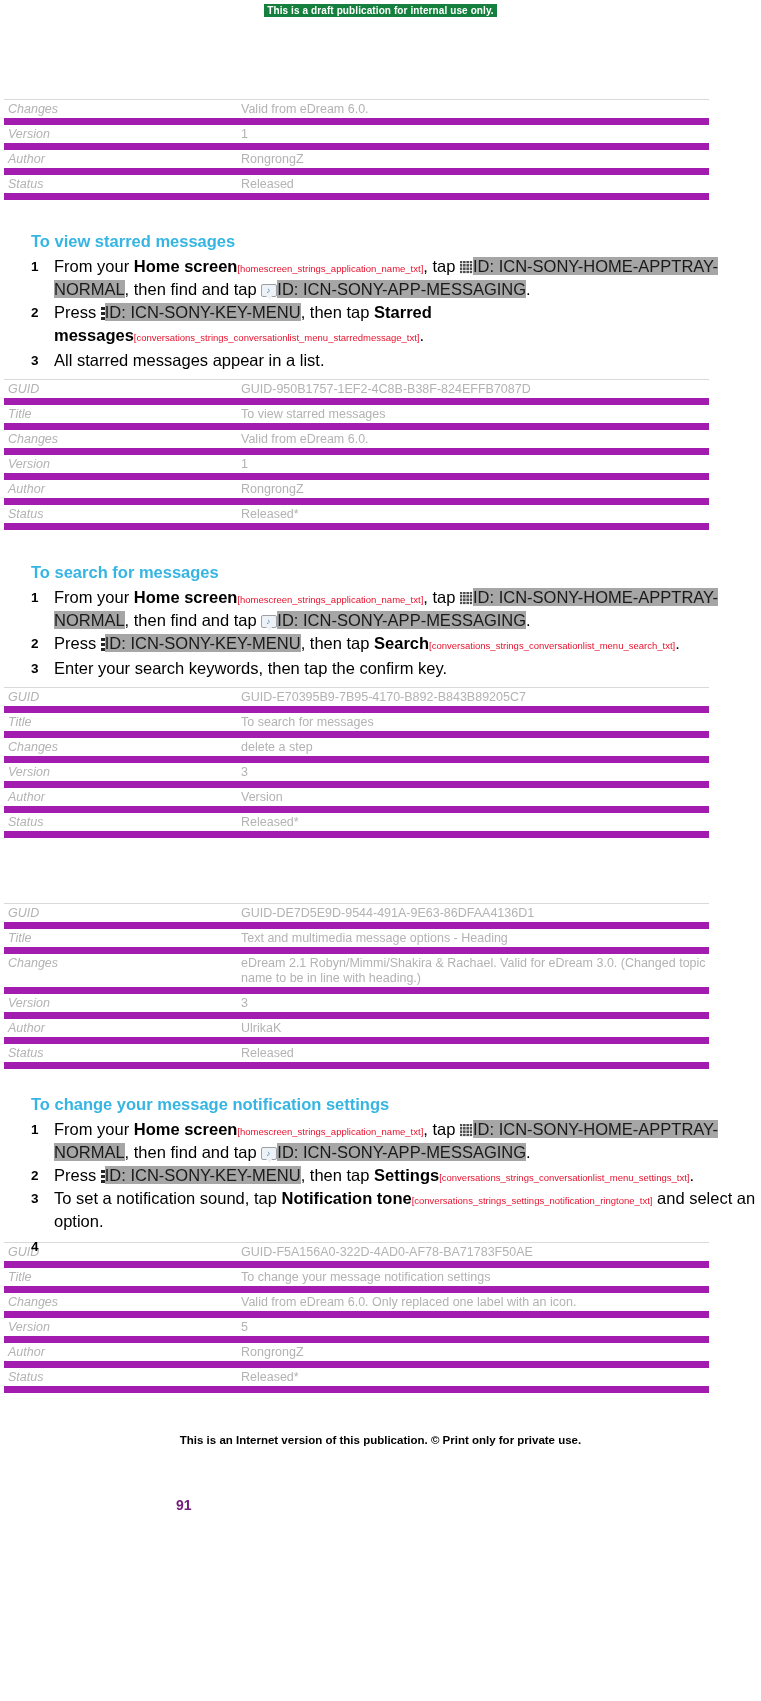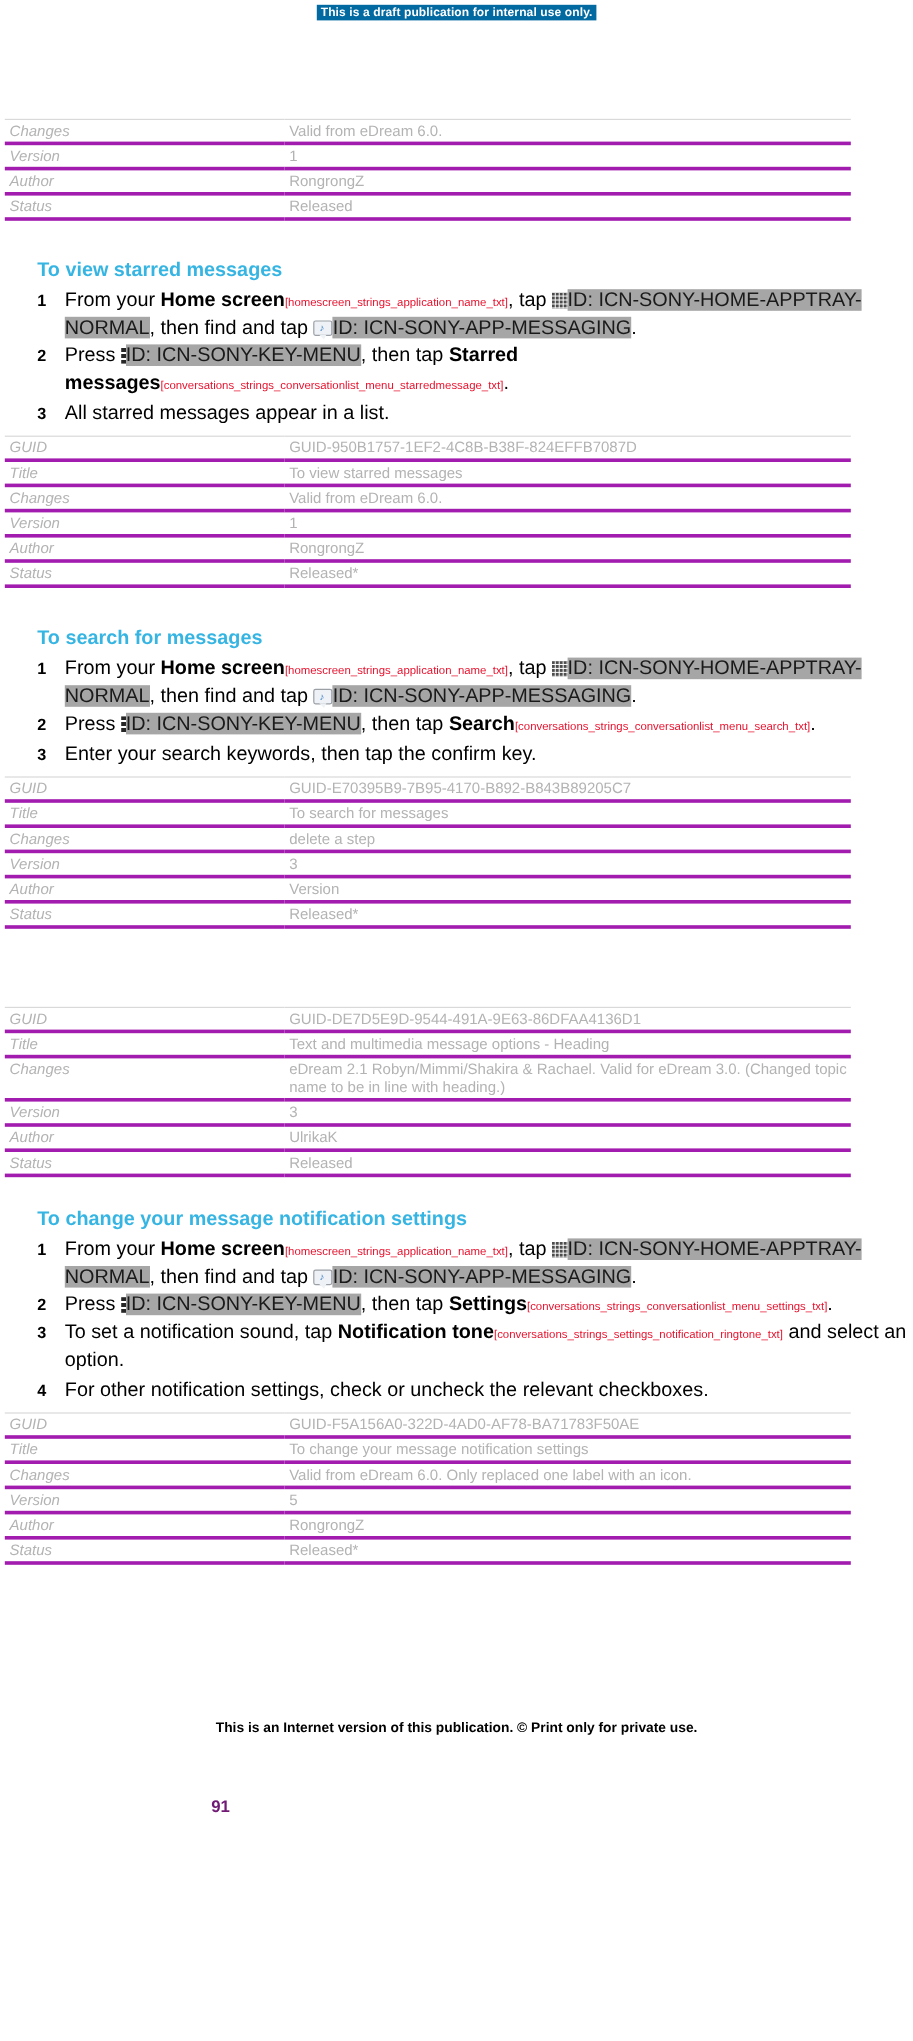--- a/index.html
+++ b/index.html
@@ -19,21 +19,21 @@
   
   .draft-banner {
     position: absolute;
     top: 0px;
     left: 0;
     width: 100%;
     text-align: center;
   }
   .draft-banner span {
     display: inline-block;
-    background: #0369a1;
+    background: #15803d;
     color: #ffffff;
     font-size: 10px;
     font-weight: bold;
     line-height: 13px;
     padding: 0 3px;
     letter-spacing: 0.1px;
   }
 
   
   .page {
@@ -46,21 +46,21 @@
   
   table.meta {
     border-collapse: collapse;
     width: 697px;
     margin-left: 4px;
     table-layout: fixed;
     color: #b3b3b3;
     font-size: 12.5px;
   }
   table.meta td {
-    border-bottom: 3px solid #a21caf;
+    border-bottom: 7px solid #a21caf;
     padding: 2px 0 1px 4px;
     vertical-align: top;
     line-height: 15px;
   }
   table.meta tr:first-child td {
     border-top: 1px solid #d9d9d9;
   }
   table.meta td.k {
     width: 229px;
     font-style: italic;
@@ -368,21 +368,20 @@
       <li>
         <span class="num">2</span>
         <span><span>Press </span><span class="ic ic-keymenu"></span><span class="hl">ID: ICN-SONY-KEY-MENU</span><span>, then tap </span><span class="b">Settings</span><span class="strid">[conversations_strings_conversationlist_menu_settings_txt]</span><span>.</span></span>
       </li>
       <li>
         <span class="num">3</span>
         <span><span>To set a notification sound, tap </span><span class="b">Notification tone</span><span class="strid">[conversations_strings_settings_notification_ringtone_txt]</span><span> and select an option.</span></span>
       </li>
       <li style="margin-top:2px;">
         <span class="num">4</span>
-        <span><span>For other notification settings, check or uncheck the relevant checkboxes.</span></span>
       </li>
     </ol>
   </div>
 
   <div style="height:7px"></div>
   <table class="meta">
     <tbody>
         <tr>
           <td class="k">GUID</td>
           <td class="v">GUID-F5A156A0-322D-4AD0-AF78-BA71783F50AE</td>

